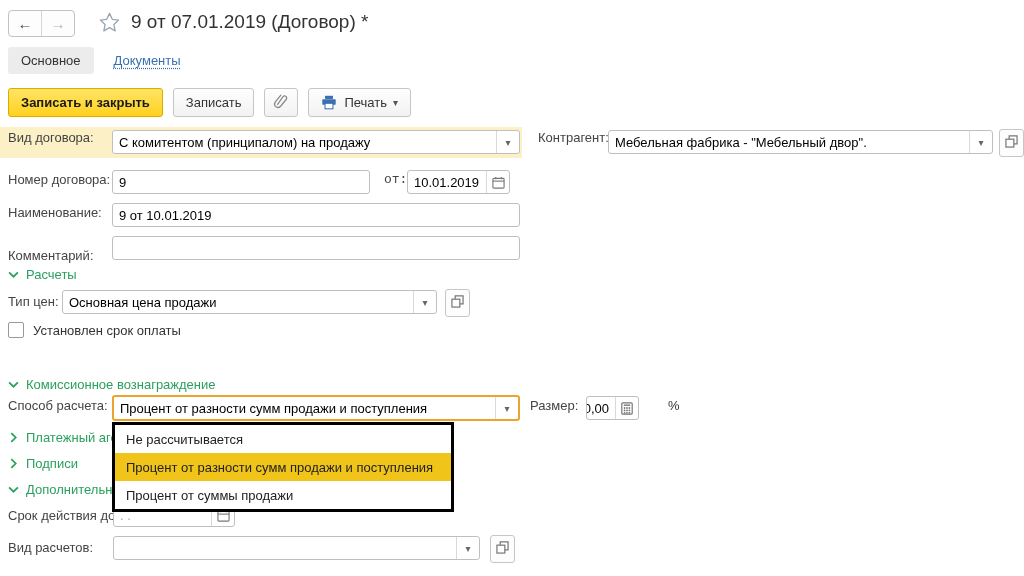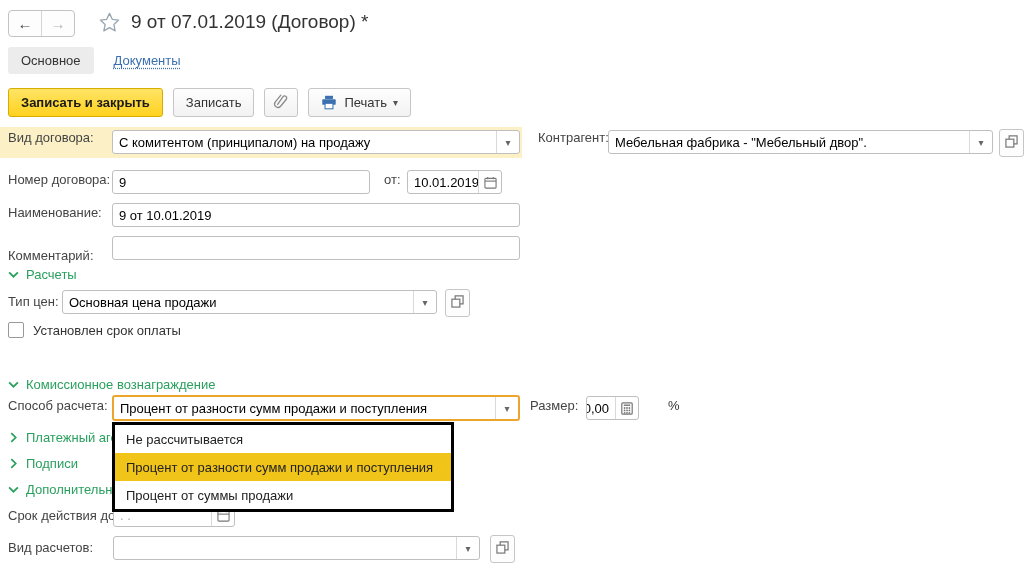--- a/index.html
+++ b/index.html
@@ -129,24 +129,24 @@
         </svg>
     </span>
   </div>
 
   <div class="row" style="left:8px;top:172px;">
       <span class="label">Номер договора:</span>
     </div>
   <div class="field abs" style="left:112px;top:170px;width:258px;">
     <span class="val">9</span>
   </div>
-  <div class="row" style="left:384px;top:172px;">
+  <div class="row" style="left:384px;top:172px;font-family:Liberation Mono, monospace;">
       <span class="label">от:</span>
     </div>
-  <div class="field abs" style="left:407px;top:170px;width:95px;">
+  <div class="field abs" style="left:407px;top:170px;width:103px;">
     <span class="val">10.01.2019</span>
     <span class="seg">
       <svg width="13" height="13" viewBox="0 0 14 14">
           <rect x="1" y="2.5" width="12" height="10.5" rx="1" fill="none" stroke="#777" stroke-width="1.2"></rect>
           <line x1="1" y1="5.5" x2="13" y2="5.5" stroke="#777" stroke-width="1.2"></line>
           <line x1="4" y1="1" x2="4" y2="3.5" stroke="#777" stroke-width="1.2"></line>
           <line x1="10" y1="1" x2="10" y2="3.5" stroke="#777" stroke-width="1.2"></line>
         </svg>
     </span>
   </div>

